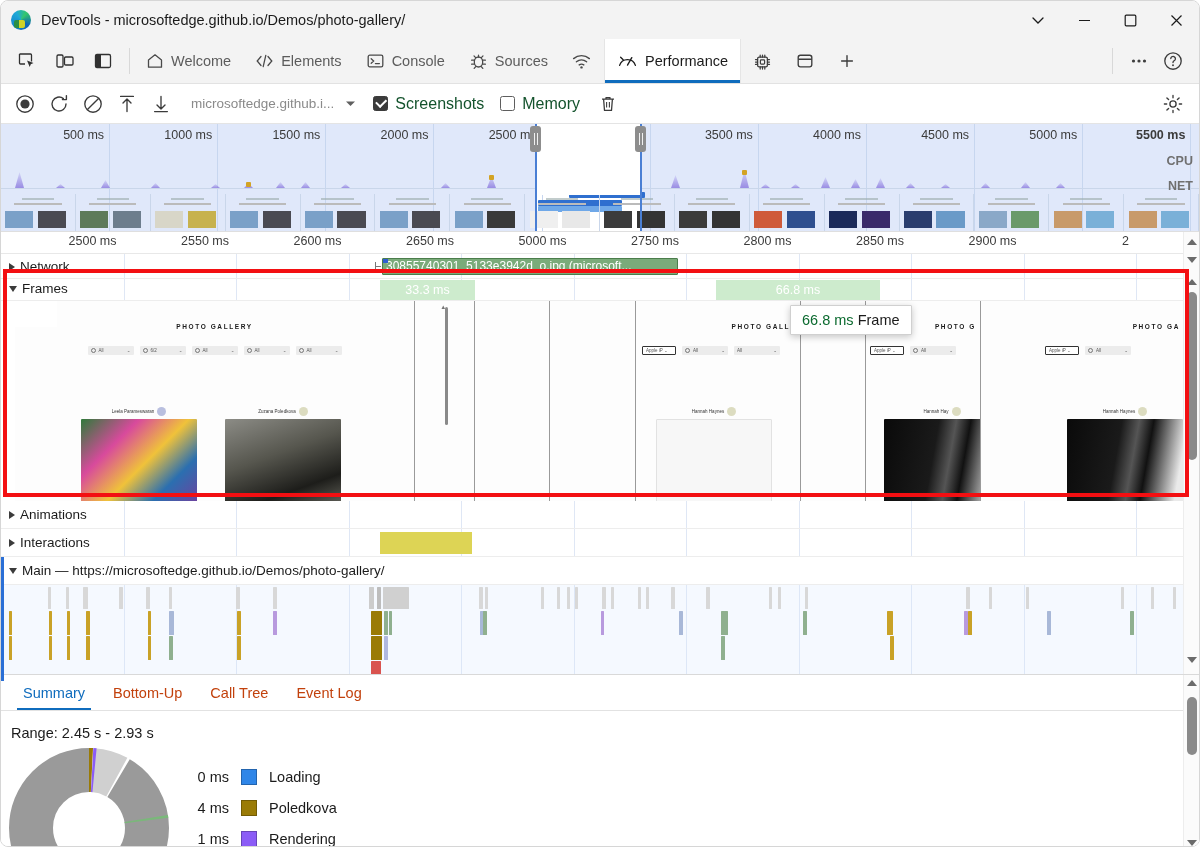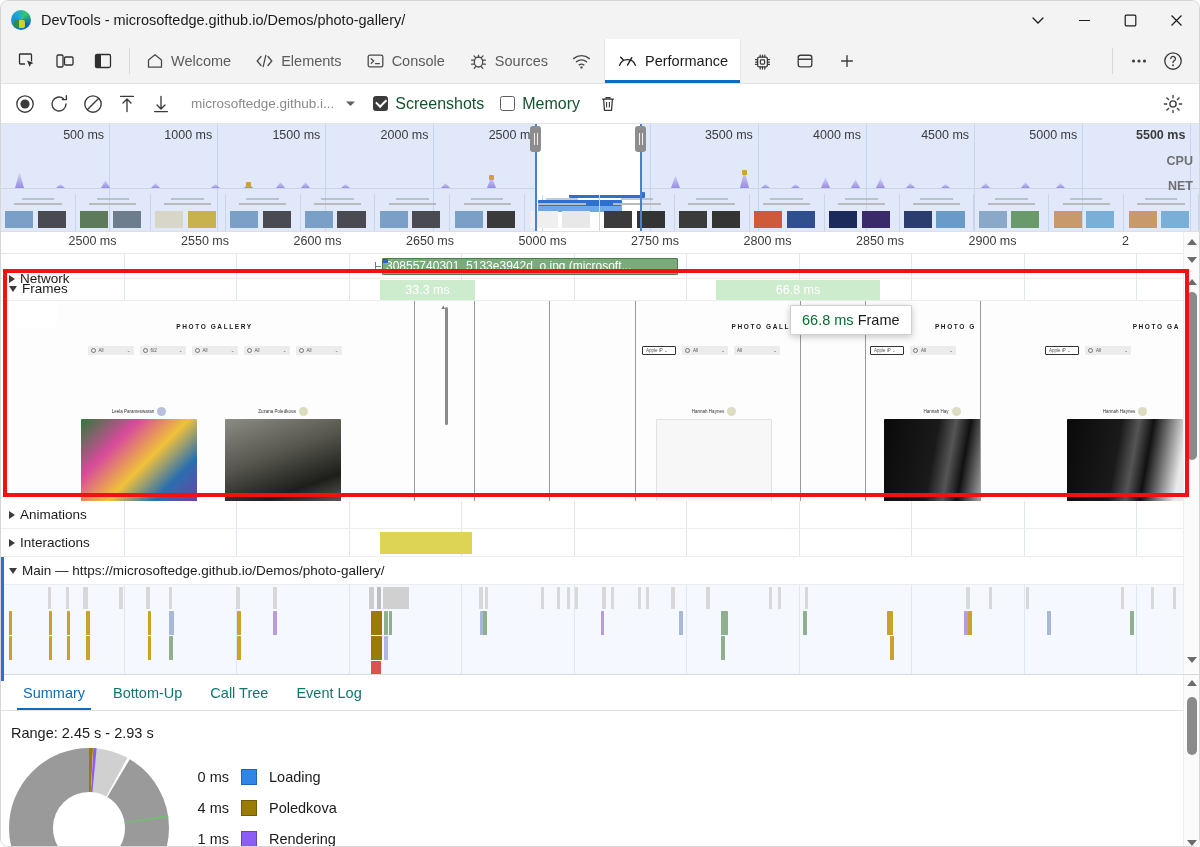--- a/index.html
+++ b/index.html
@@ -166,21 +166,21 @@
   .track-head {
     font-size: 13.5px; color: #1b1b1b;
     display: flex; align-items: center; gap: 5px;
     padding-left: 8px;
   }
   .arrow-r, .arrow-d { width: 0; height: 0; flex: none; }
   .arrow-r { border-left: 6px solid #3b3b3b; border-top: 4.5px solid transparent; border-bottom: 4.5px solid transparent; }
   .arrow-d { border-top: 6px solid #3b3b3b; border-left: 4.5px solid transparent; border-right: 4.5px solid transparent; }
 
   .net-row { height: 25px; position: relative; border-bottom: 1px solid #ececec; }
-  .net-row .track-head { position: absolute; left: 0; top: 12px; height: 25px; z-index: 3; background: transparent; }
+  .net-row .track-head { position: absolute; left: 0; top: 0; height: 25px; z-index: 3; background: transparent; }
   .net-req {
     position: absolute; height: 17px; top: 4px;
     background: #7aab7a; border: 1px solid #4b7d4b; border-radius: 1px;
     color: #fff; font-size: 12px; line-height: 15px; padding-left: 3px;
     overflow: hidden; white-space: nowrap;
   }
   .net-req .prio { position:absolute; left:0; top:0; width:5px; height:4px; background:#2f5fd0; }
   .net-whisk { position: absolute; top: 8px; height: 9px; width: 1px; background: #777; }
   .net-whisk::before { content:""; position:absolute; left:-0px; top:4px; width:6px; height:1px; background:#777;}
 
@@ -240,21 +240,21 @@
   .main-head .track-head { position: absolute; left: 0; top: 6px; }
   .flame { position: relative; height: 96px; background: #f5f9ff; overflow: hidden; }
   .flame-bar { position: absolute; border-radius: 0.5px; }
   .sel-edge { position:absolute; left:0; top:0; bottom:0; width:3px; background:#2a6fd6; z-index:4;}
 
   
   .bottom { border-top: 1px solid #d9d9d9; background: #fff; position: relative; }
   .btabs { height: 36px; display: flex; align-items: stretch; border-bottom: 1px solid #e2e2e2; padding-left: 8px; }
   .btab {
     display: flex; align-items: center; padding: 0 14px;
-    font-size: 14.5px; color: #0f766e; position: relative;
+    font-size: 14.5px; color: #c2410c; position: relative;
   }
   .btab.sel { color: #0f6cbd; }
   .btab.sel::after { content:""; position:absolute; left:8px; right:8px; bottom:0; height:2.5px; background:#0f6cbd; }
   .range { font-size: 14.5px; color: #1b1b1b; padding: 14px 0 0 10px; }
   .sumbody { display: flex; gap: 0; padding-top: 10px; }
   .donutwrap { width: 176px; display: flex; justify-content: center; }
   .legend { padding-top: 10px; }
   .legrow { display: flex; align-items: center; gap: 12px; height: 31px; font-size: 14.5px; color: #1b1b1b; }
   .legval { width: 52px; text-align: right; }
   .swatch { width: 16px; height: 16px; border: 1px solid rgba(0,0,0,.25); flex: none; }

